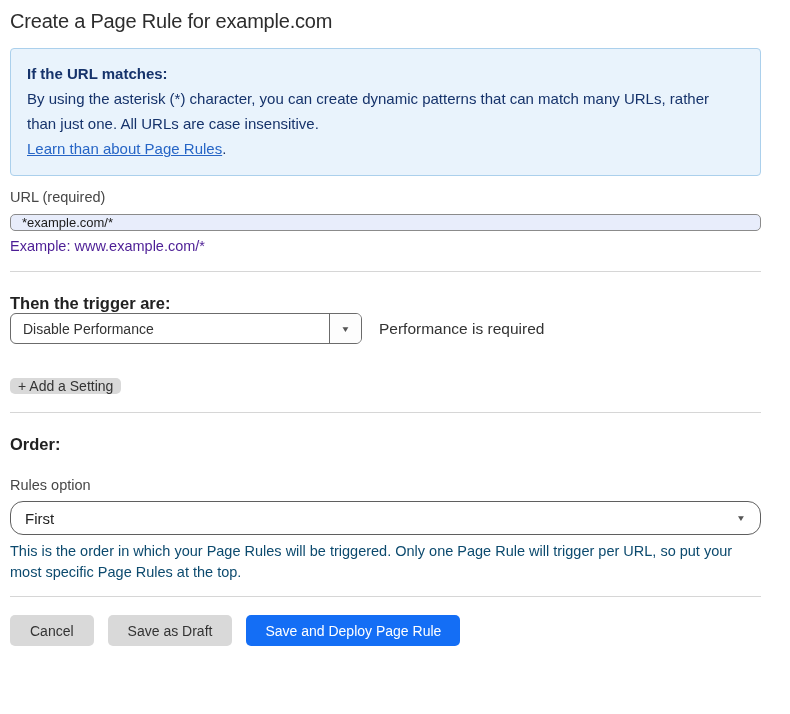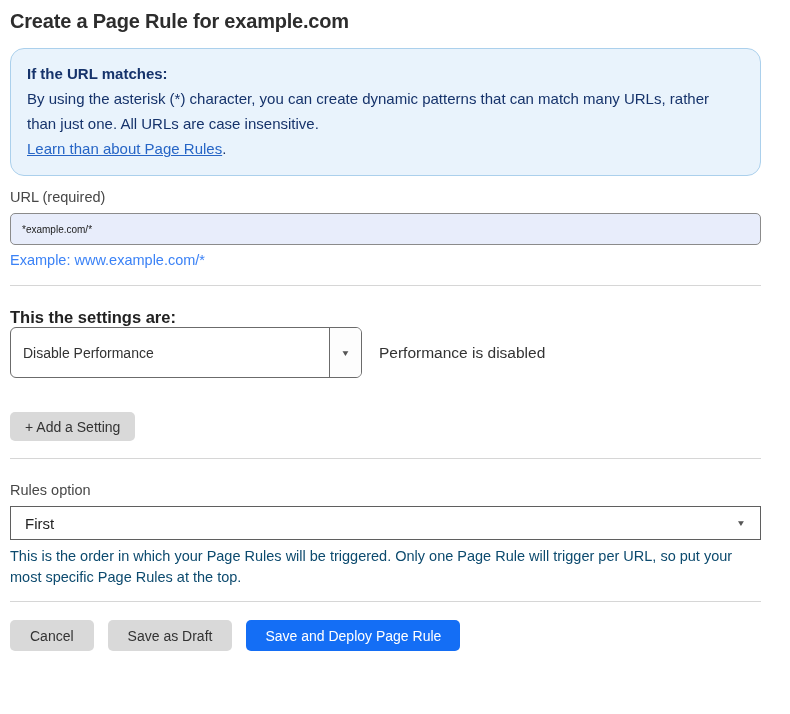--- a/index.html
+++ b/index.html
@@ -11,81 +11,81 @@
     color: #333;
     overflow: hidden;
   }
   .page {
     width: 751px;
     margin-left: 10px;
     padding-top: 10px;
   }
   h1.page-title {
     font-size: 20px;
-    font-weight: 700;
+    font-weight: 400;
     color: #2d2d2d;
     letter-spacing: -0.2px;
   }
   .info-box {
     margin-top: 15px;
     background: #e9f3fc;
     border: 1px solid #abd0ec;
-    border-radius: 14px;
+    border-radius: 4px;
     padding: 12px 32px 14px 16px;
     font-size: 15px;
     line-height: 25px;
     color: #16336b;
   }
   .info-heading { font-weight: 700; }
   .info-link {
     color: #2665c6;
     text-decoration: underline;
     cursor: pointer;
   }
   .field-label {
     margin-top: 13px;
     margin-bottom: 8px;
     font-size: 14.5px;
     color: #474747;
   }
   .url-input {
     width: 100%;
-    height: 32px;
+    height: 17px;
     background: #e8edfb;
     border: 1px solid #8b8b8b;
     border-radius: 5px;
     padding: 0 11px;
-    font-size: 10px;
+    font-size: 13px;
     color: #1b1b1b;
     font-family: "Liberation Sans", sans-serif;
   }
   .field-help {
     margin-top: 7px;
     font-size: 14.5px;
-    color: #3b82f6;
+    color: #4c1d95;
   }
   .divider {
     border: none;
     border-top: 1px solid #d6d6d6;
     margin-top: 17px;
   }
   .section-heading {
     margin-top: 22px;
     font-size: 16.5px;
     font-weight: 700;
     color: #222;
   }
   .picker-label { margin-top: 23px; }
   .setting-row {
     display: flex;
     align-items: center;
   }
   .setting-select {
     width: 352px;
-    height: 51px;
+    height: 31px;
     background: #fff;
     border: 1px solid #6b6b6b;
     border-radius: 6px;
     display: flex;
     align-items: stretch;
     cursor: pointer;
     overflow: hidden;
   }
   .setting-select-text {
     flex: 1;
@@ -118,27 +118,27 @@
     background: #d9d9d9;
     border: none;
     border-radius: 5px;
     color: #333;
     font-size: 14px;
     font-family: "Liberation Sans", sans-serif;
     cursor: pointer;
   }
   .add-setting {
     margin-top: 34px;
-    height: 29px;
-    padding: 0 15px;
+    height: 16px;
+    padding: 0 8px;
   }
   .order-select {
     height: 34px;
     border: 1px solid #5f5f5f;
-    border-radius: 0;
+    border-radius: 13px;
     background: #fff;
     display: flex;
     align-items: center;
     justify-content: space-between;
     padding: 0 14px;
     font-size: 15px;
     color: #222;
     margin-top: 7px;
     cursor: pointer;
   }
@@ -179,36 +179,37 @@
     <div class="info-body">By using the asterisk (*) character, you can create dynamic patterns that can match many URLs, rather than just one. All URLs are case insensitive.</div>
     <div class="info-link-line"><a class="info-link">Learn than about Page Rules</a><span>.</span></div>
   </div>
 
   <div class="field-label">URL (required)</div>
   <input type="text" class="url-input" value="*example.com/*" style="">
   <div class="field-help">Example: www.example.com/*</div>
 
   <hr class="divider">
 
-  <h2 class="section-heading">This the settings are:</h2>
+  <h2 class="section-heading">Then the trigger are:</h2>
 
   <div class="setting-row">
     <div class="setting-select">
       <span class="setting-select-text">Disable Performance</span>
       <span class="setting-select-arrow">
           <span class="caret">▼</span>
         </span>
     </div>
-    <div class="setting-status">Performance is disabled</div>
+    <div class="setting-status">Performance is required</div>
   </div>
 
   <button class="gray-btn add-setting">+ Add a Setting</button>
 
   <hr class="divider">
 
+  <h2 class="section-heading">Order:</h2>
   <div class="field-label picker-label">Rules option</div>
 
   <div class="order-select">
     <span>First</span>
     <span class="caret">▼</span>
   </div>
   <div class="field-help order-help">This is the order in which your Page Rules will be triggered. Only one Page Rule will trigger per URL, so put your most specific Page Rules at the top.</div>
 
   <hr class="divider order-divider">
 

